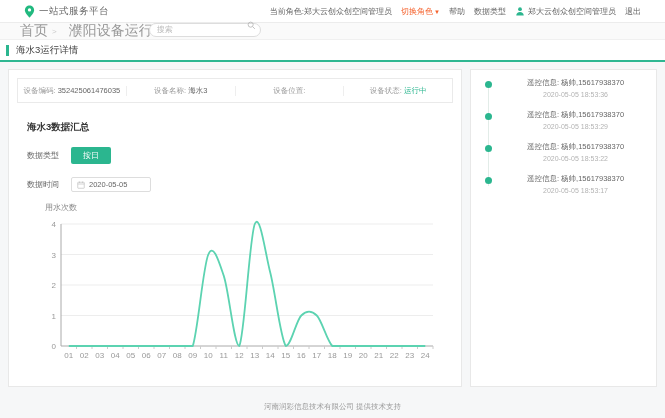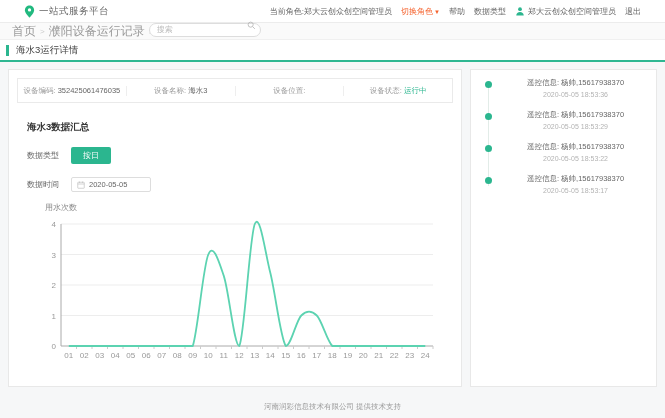--- a/index.html
+++ b/index.html
@@ -17,21 +17,21 @@
   .search input::placeholder { color:#bbb; }
   .search .mag { position:absolute; right:5px; top:2.5px; }
   .hitem { font-size:8px; color:#666; text-decoration:none; white-space:nowrap; cursor:pointer; }
   .role-switch { color:#f5622d; font-size:8px; white-space:nowrap; cursor:pointer; }
   .role-switch .caret { font-size:6px; margin-left:1px; }
   .user { display:flex; align-items:center; gap:3px; cursor:pointer; }
   .user .uname { font-size:8px; color:#666; white-space:nowrap; }
 
   
   .crumbbar { height:17px; background:#fafafa; border-bottom:1px solid #f0f0f0; display:flex; align-items:center; padding:0 12px; gap:4px; }
-  .crumb { font-size:12px; color:#999; cursor:pointer; }
+  .crumb { font-size:14px; color:#999; cursor:pointer;margin-left:8px; }
   .crumb.current { color:#777; cursor:default; }
   .crumb-sep { font-size:8px; color:#ccc; }
 
   
   .titlebar { height:20px; background:#fff; display:flex; align-items:center; padding:0 6px; }
   .title-accent { width:3px; height:11px; background:#2bb68f; margin-right:7px; }
   .page-title { font-size:9.5px; color:#444; }
   .teal-divider { height:2px; background:#2fb792; }
 
   

